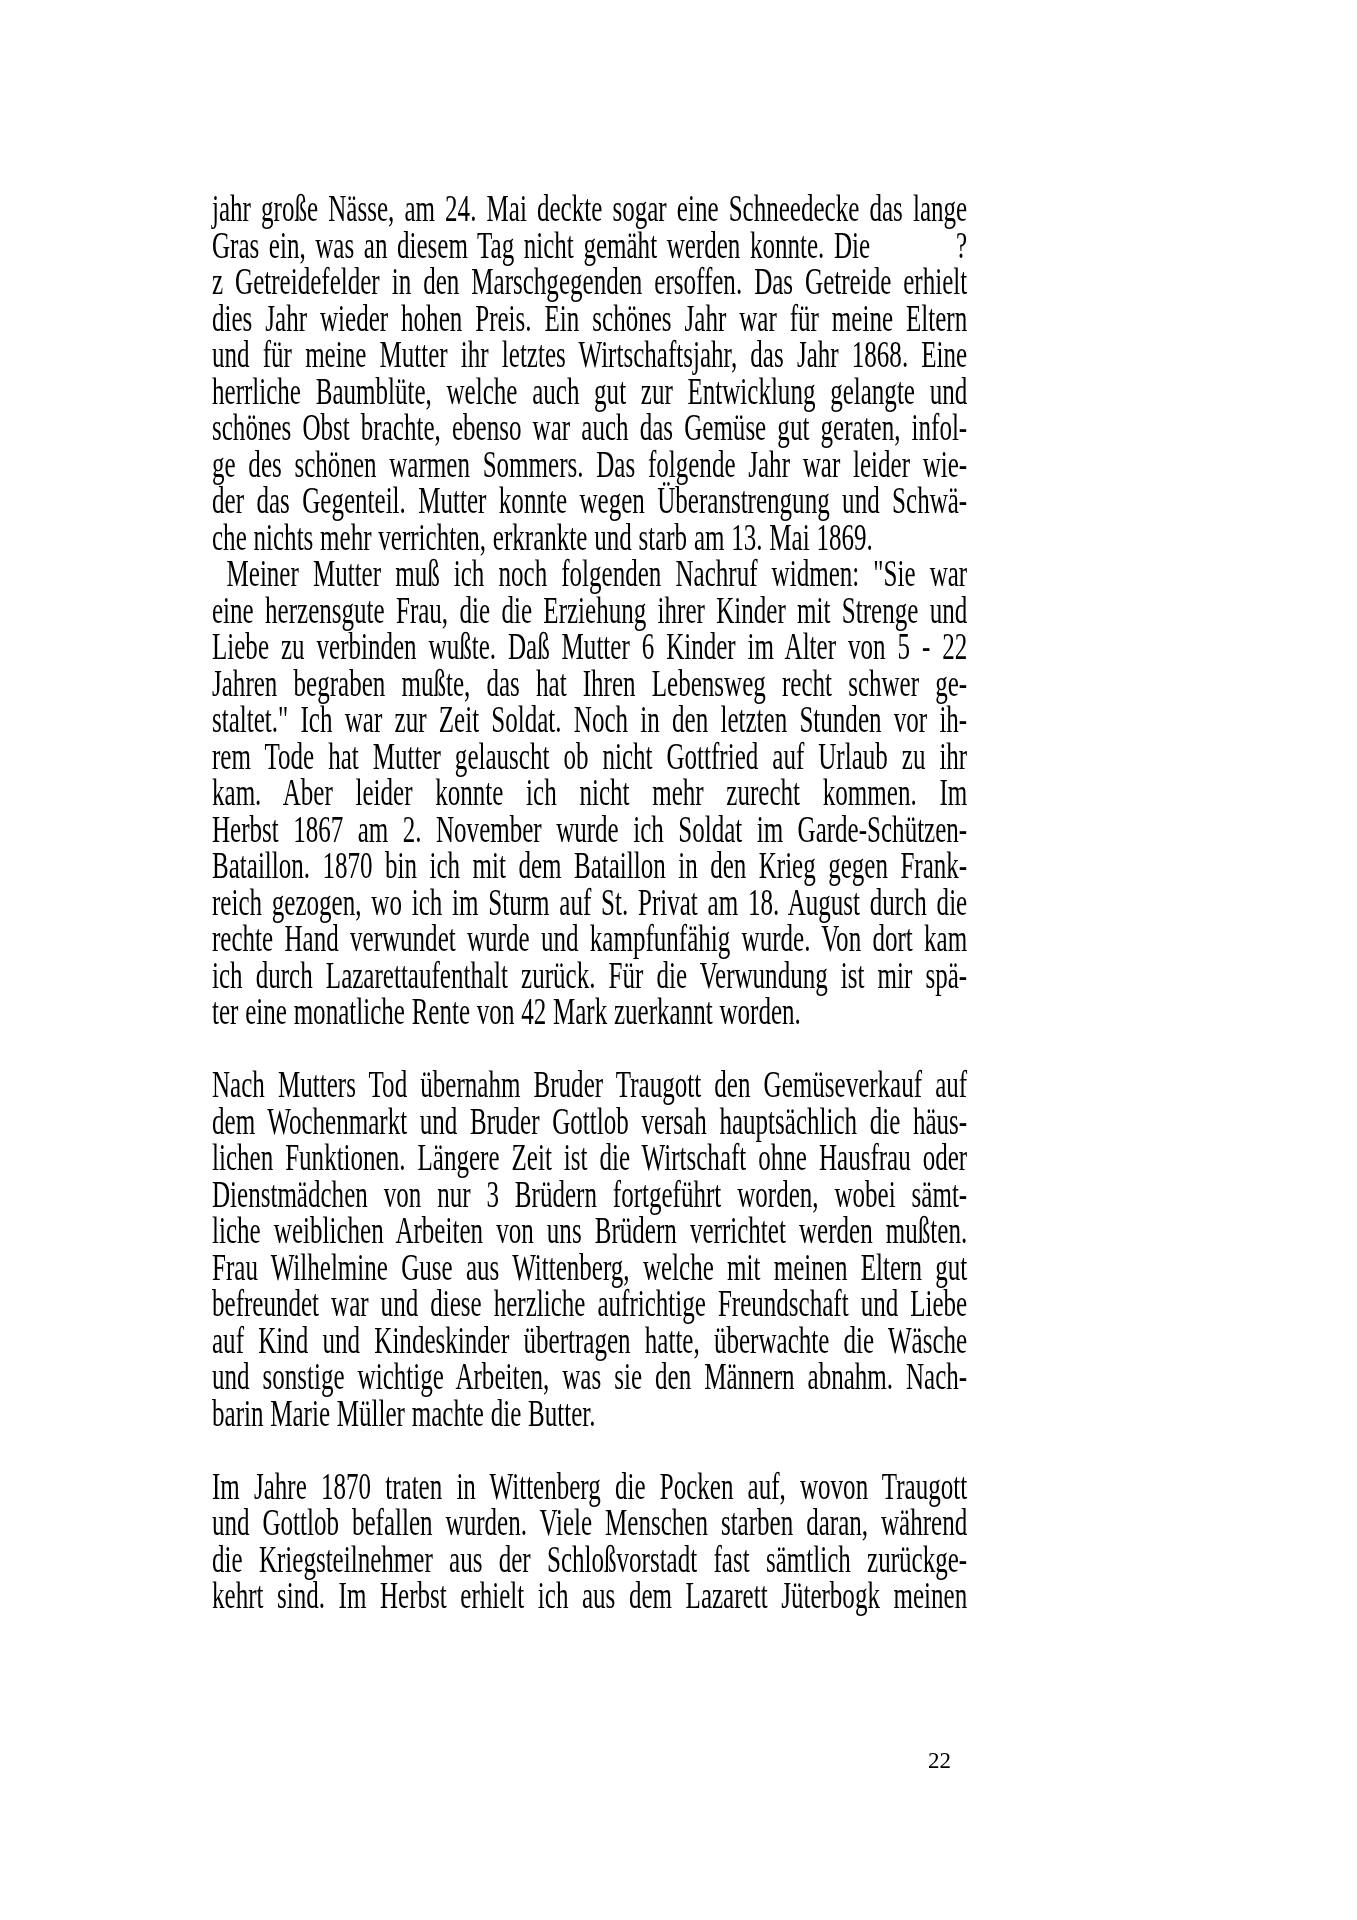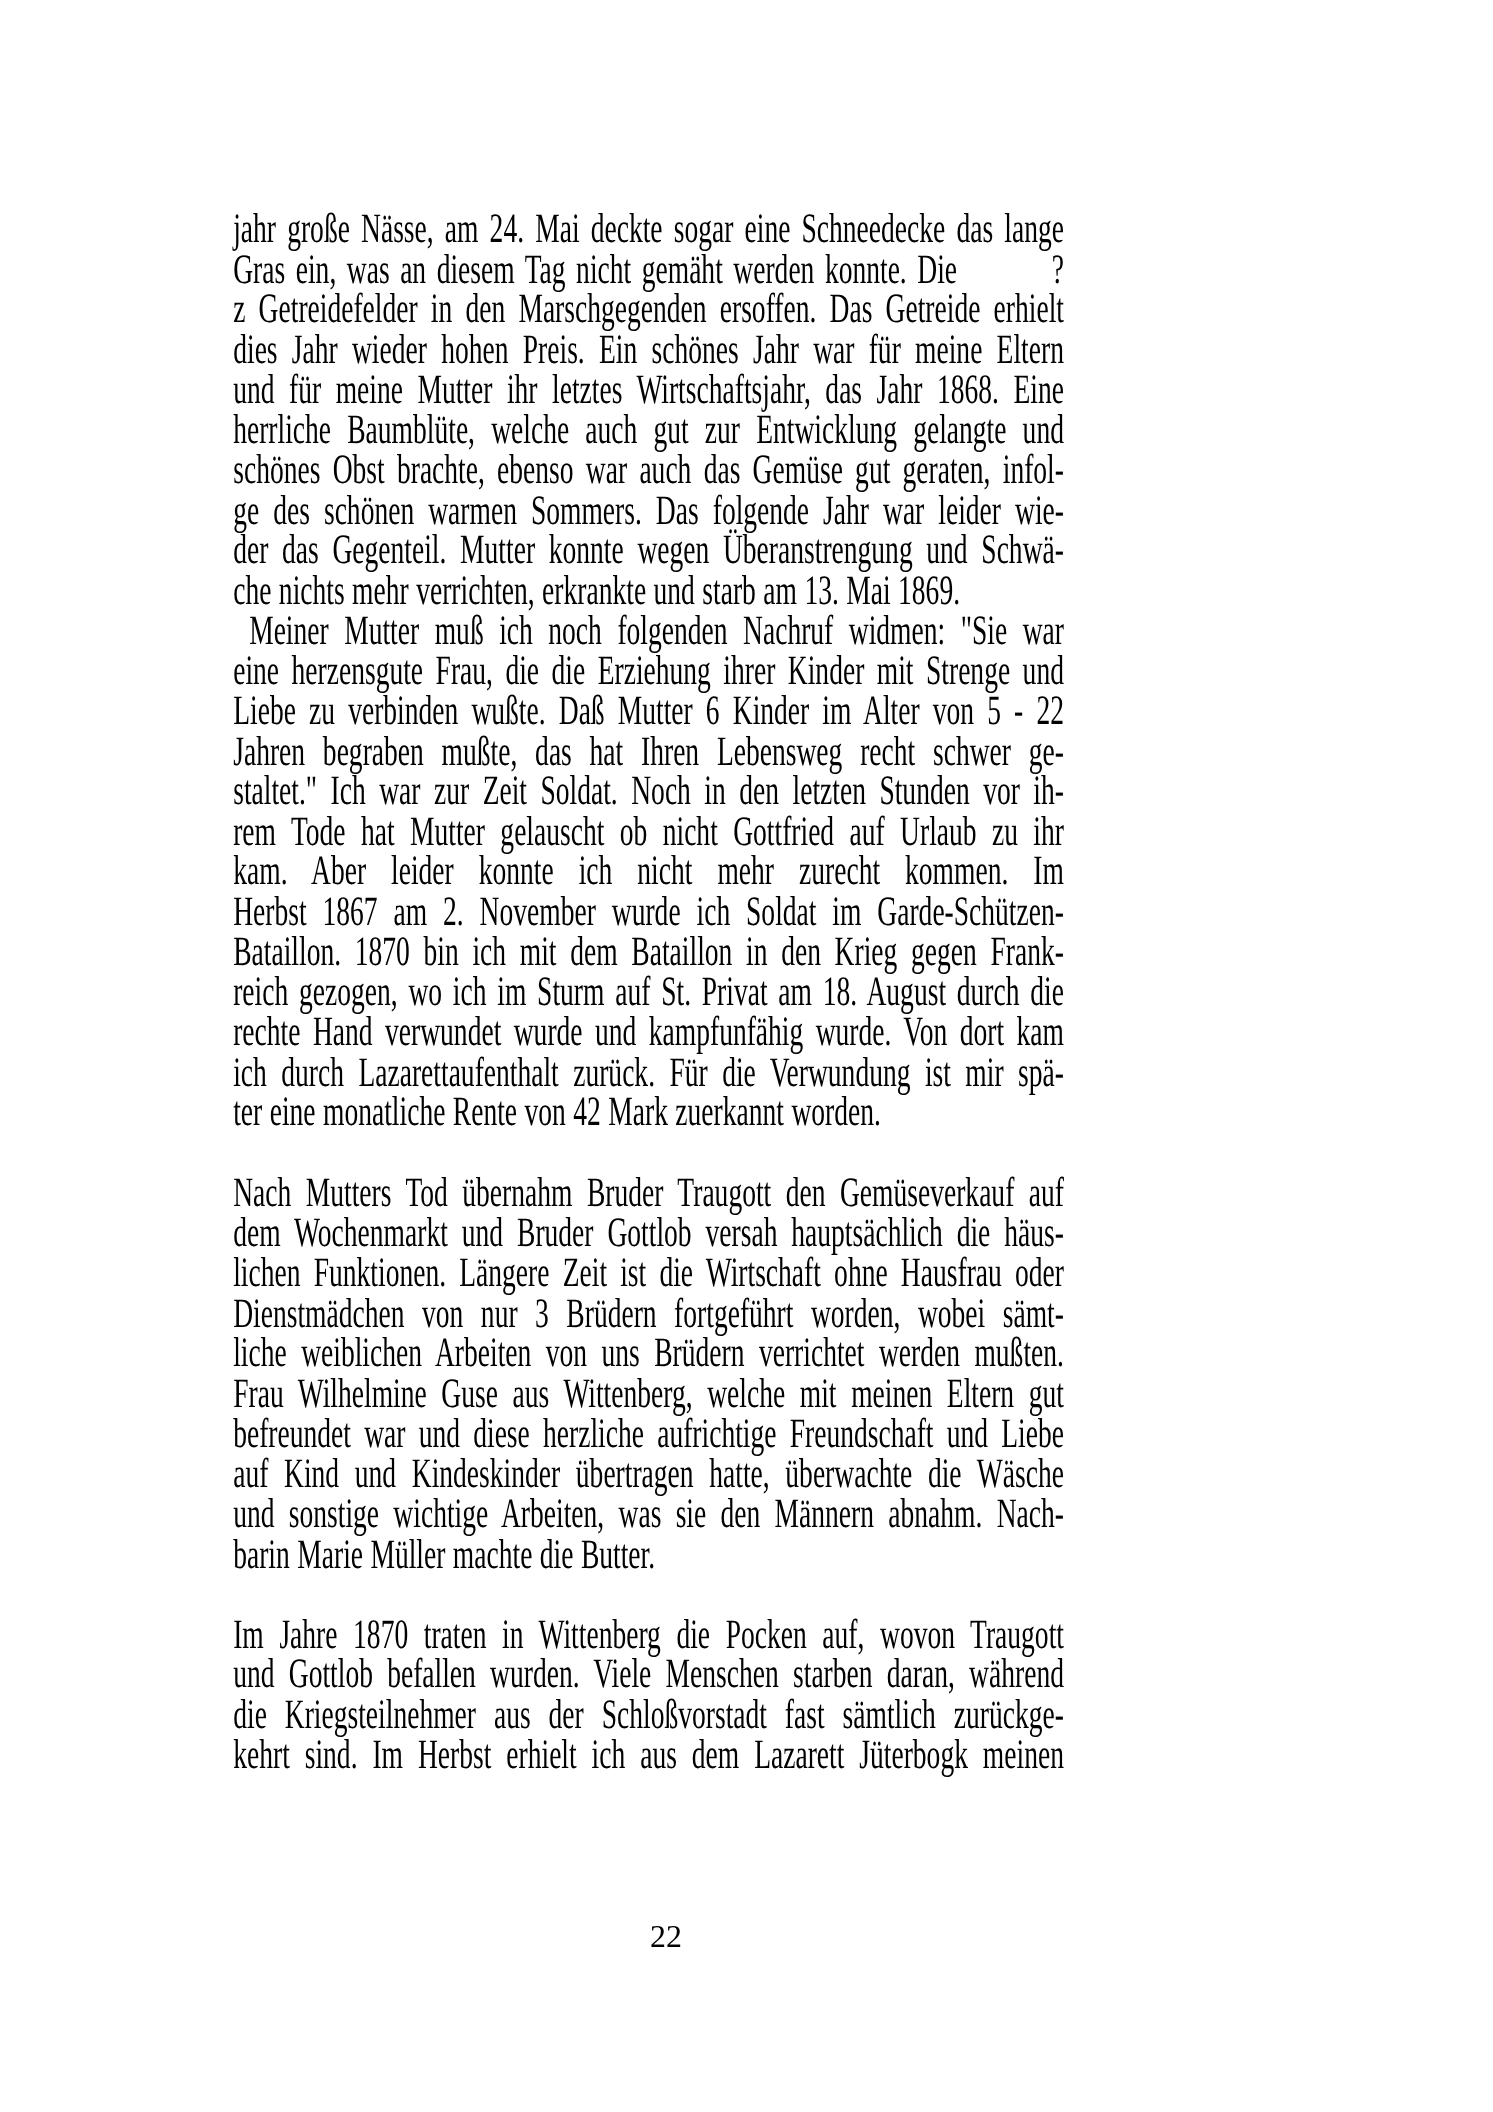--- a/index.html
+++ b/index.html
@@ -39,25 +39,25 @@
     text-align-last: left;
   }
   .line.indent {
     text-indent: 22px;
   }
   .spacer {
     height: 36.5px;
   }
   .pagenum {
     position: absolute;
-    left: 228px;
+    left: 196px;
     top: 1743px;
     width: 755px;
-    text-align: center;
-    font-size: 29px;
+    text-align: right;
+    font-size: 23px;
     line-height: 36px;
     letter-spacing: 0;
   }
 </style>
 </head>
 <body>
 
 <div class="page">
   <div class="textblock" id="textblock">
       <div class="line">jahr große Nässe, am 24. Mai deckte sogar eine Schneedecke das lange</div>

